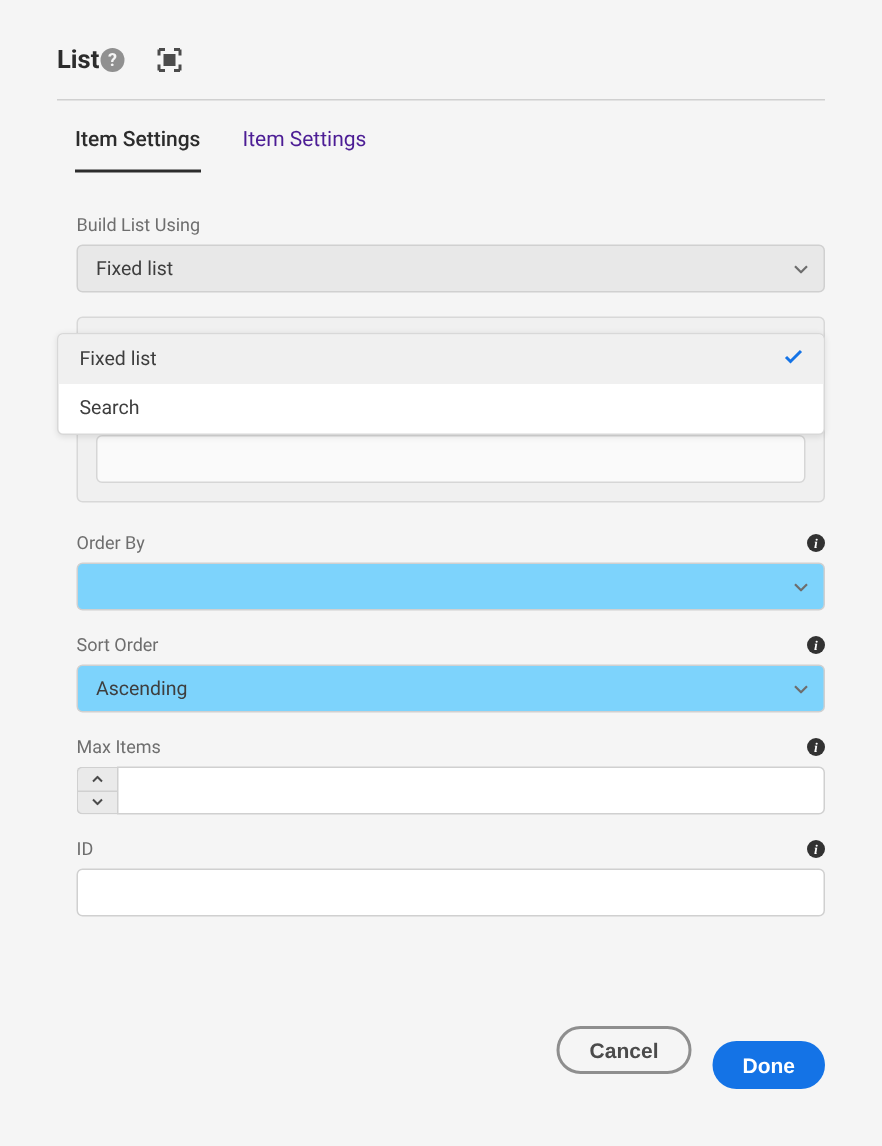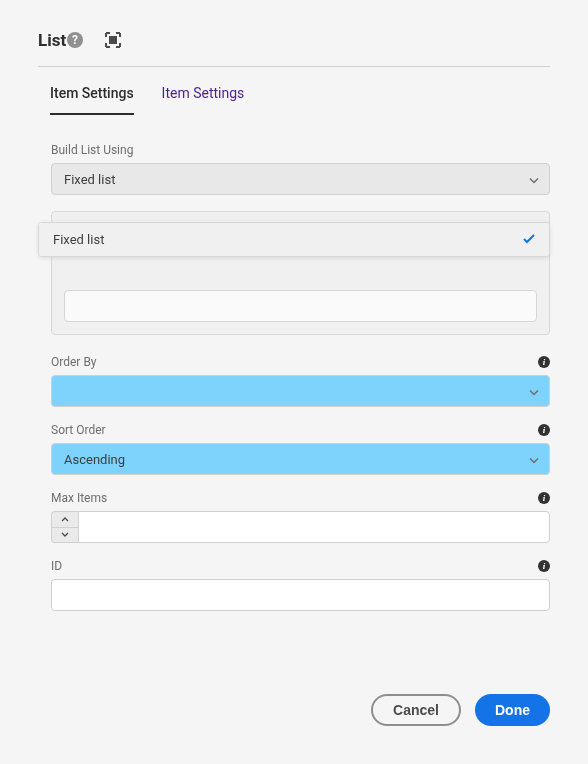--- a/index.html
+++ b/index.html
@@ -190,21 +190,20 @@
   }
   .number-wrap .text-input {
     border-radius: 0 4px 4px 0;
   }
   .footer {
     position: absolute;
     bottom: 38px;
     right: 38px;
     display: flex;
     gap: 14px;
-    align-items: flex-end;
   }
   .btn {
     height: 32px;
     padding: 0 20px;
     border-radius: 16px;
     font-size: 14px;
     font-weight: 600;
     cursor: pointer;
     display: inline-flex;
     align-items: center;
@@ -268,20 +267,23 @@
 
     <div class="dropdown-menu" style="top:222px;">
       <div class="dropdown-option selected">
         <span>Fixed list</span>
         <span class="check">
           <svg width="12" height="10" viewBox="0 0 12 10">
               <path d="M1 5 L4 8 L11 1" fill="none" stroke="#1473e6" stroke-width="2"></path>
             </svg>
         </span>
       </div>
+      <div class="dropdown-option">
+        <span>Search</span>
+      </div>
     </div>
 
     <div class="hidden-area">
       <div class="hidden-inner"></div>
     </div>
 
     <div class="field">
       <div class="field-label-row">
         <span class="field-label">Order By</span>
         <span class="info-icon">i</span>

